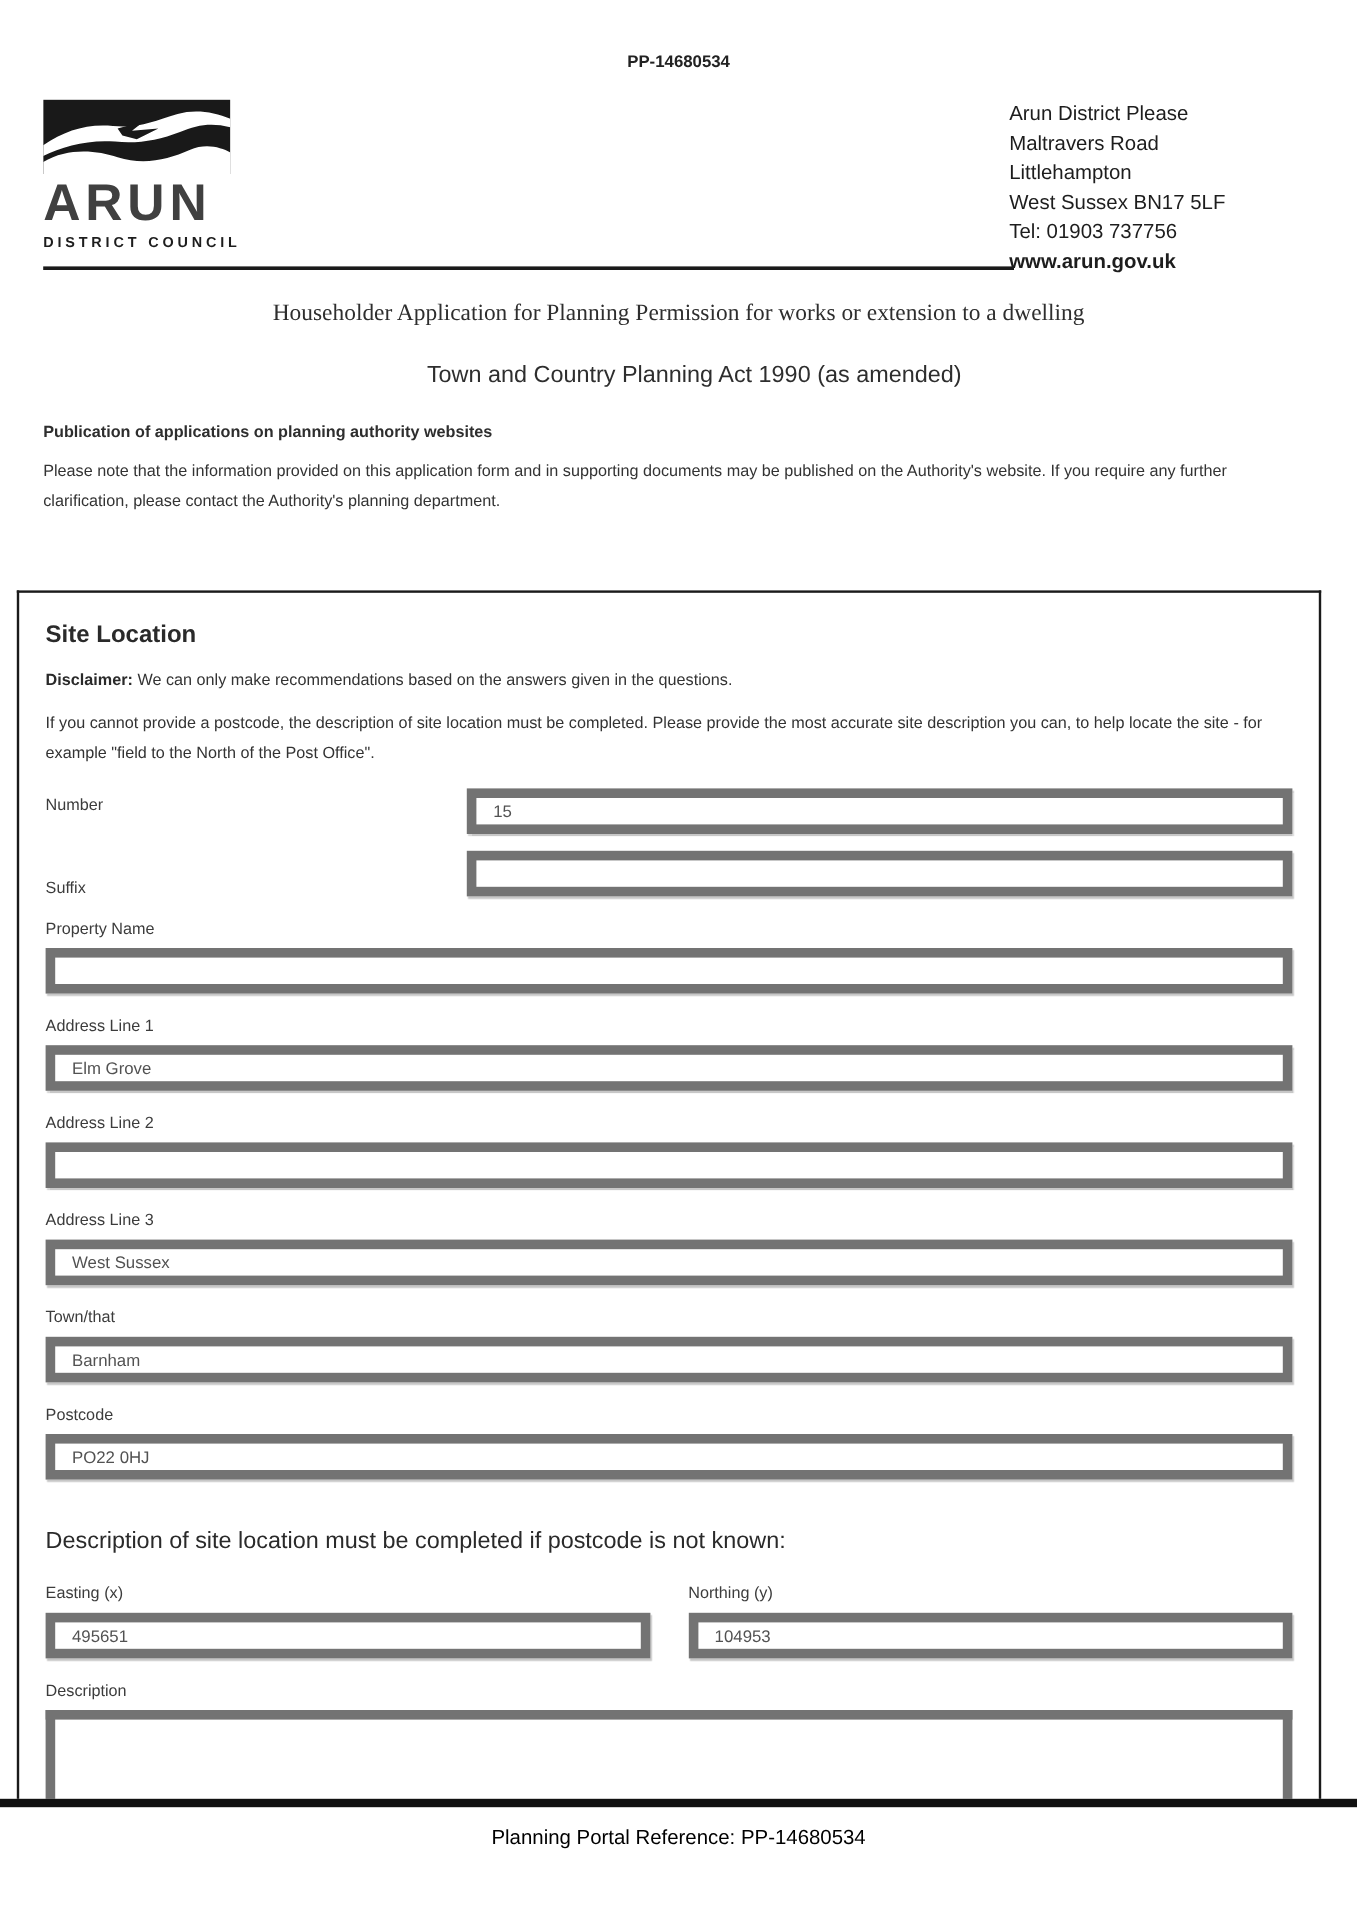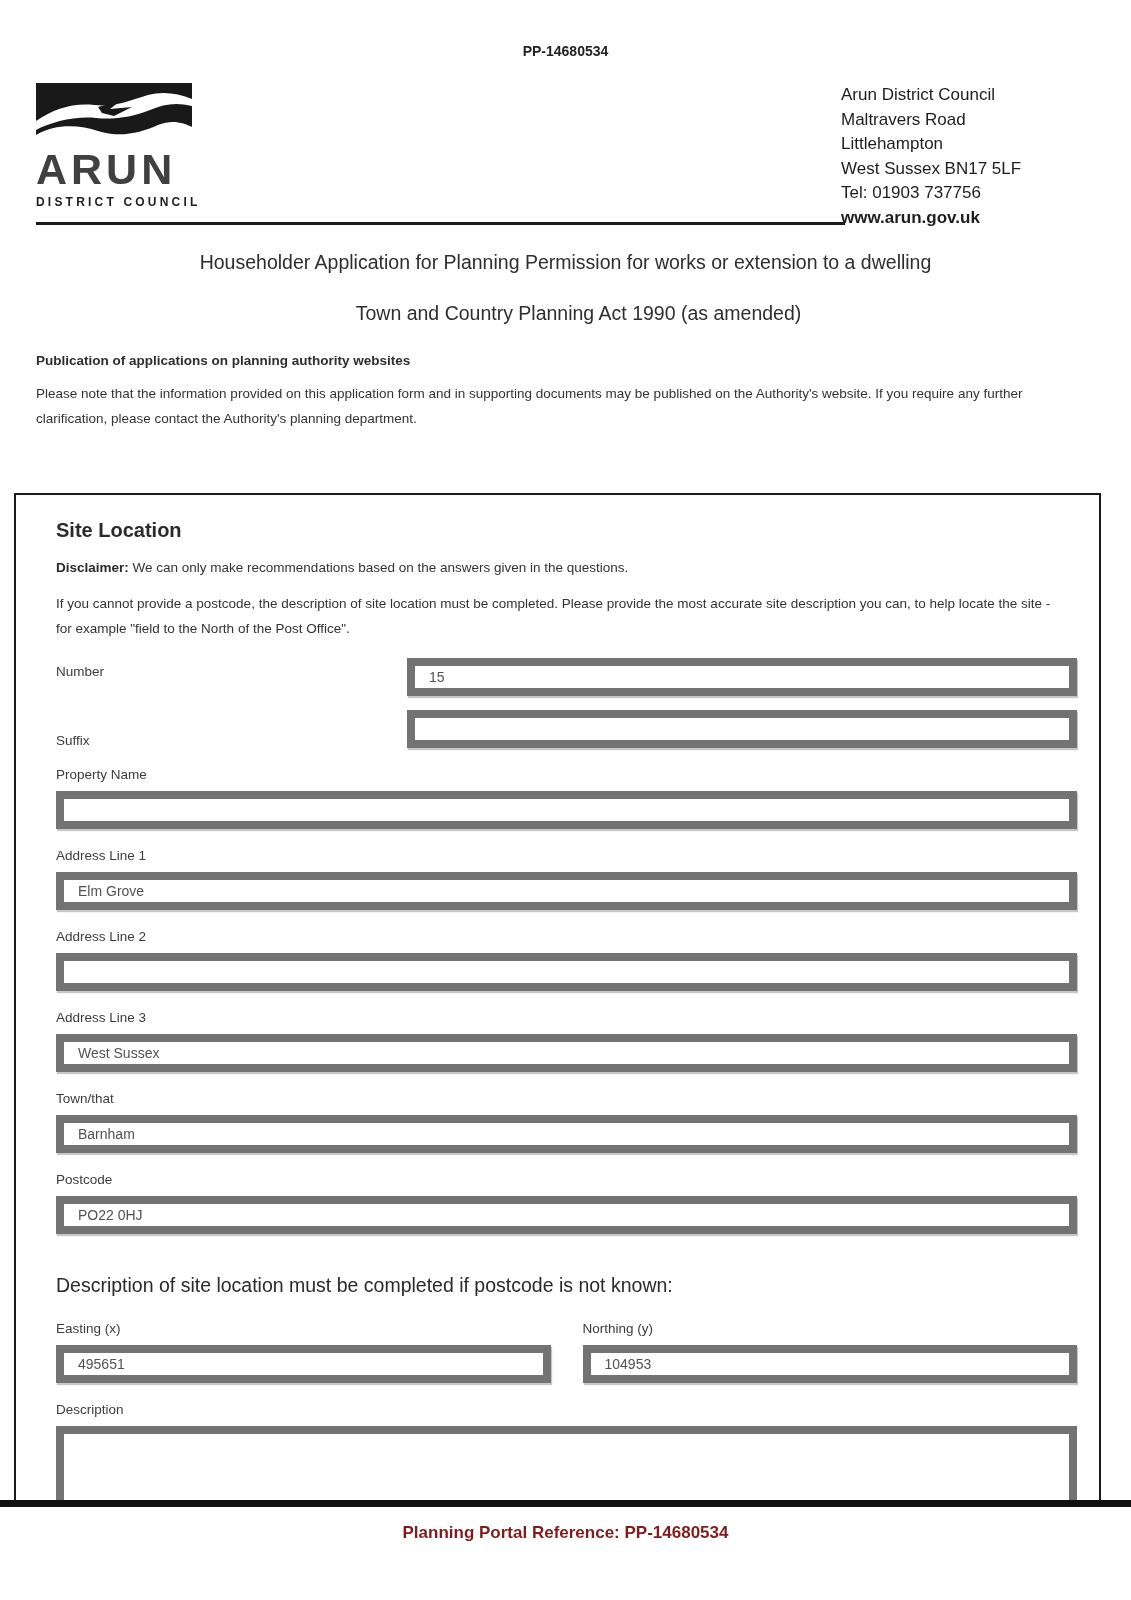--- a/index.html
+++ b/index.html
@@ -57,20 +57,21 @@
     width: 809px;
     height: 3px;
     background: #1a1a1a;
     margin: -8px 0 0 36px;
   }
   .doc-title {
     margin-top: 26px;
     text-align: center;
     font-size: 19.5px;
     color: #2e2e2e;
+    font-family: Liberation Serif, serif;
   }
   .doc-subtitle {
     margin-top: 28px;
     text-align: center;
     font-size: 19.5px;
     color: #2e2e2e;
     padding-left: 26px;
   }
   .pub-heading {
     margin: 28px 36px 0 36px;
@@ -81,21 +82,21 @@
   .pub-text {
     margin: 14px 37px 0 36px;
     font-size: 13.5px;
     line-height: 24.5px;
     color: #333333;
   }
   .section-box {
     margin: 62px 30px 0 14px;
     border: 2px solid #1a1a1a;
     border-bottom: none;
-    padding: 24px 22px 0 40px;
+    padding: 24px 22px 0 22px;
   }
   .section-heading {
     margin: 0;
     font-size: 20px;
     font-weight: bold;
     color: #2a2a2a;
   }
   .disclaimer {
     margin: 18px 0 0 0;
     font-size: 13.5px;
@@ -165,42 +166,41 @@
   }
   .page-cut-line {
     width: 1131px;
     height: 7px;
     background: #111111;
   }
   .footer-ref {
     margin-top: 16px;
     text-align: center;
     font-size: 17px;
-    color: #7f1d1d;
-    font-weight: bold;
+    color: #000000;
   }
 </style>
 </head>
 <body>
 
 <div class="top-ref">PP-14680534</div>
 
 <div class="header">
   <div class="logo-block">
     <svg class="logo-art" viewBox="0 0 156 62" xmlns="http://www.w3.org/2000/svg">
       <rect x="0" y="0" width="156" height="62" fill="#191919"></rect>
       <path d="M0,38 C18,26 36,20 58,22 C80,24 92,18 112,12 C126,8 142,10 156,16 L156,23 C140,19 128,21 114,27 C96,34 78,37 60,35 C38,33 16,39 0,47 Z" fill="#ffffff"></path>
       <path d="M62,24 L84,18 L74,26 L96,24 L78,33 L66,30 Z" fill="#191919"></path>
       <path d="M0,52 C20,40 44,42 62,48 C84,55 104,50 122,42 C136,36 148,40 156,44 L156,62 L0,62 Z" fill="#ffffff"></path>
     </svg>
     <div class="logo-word">ARUN</div>
     <div class="logo-sub">DISTRICT COUNCIL</div>
   </div>
   <div class="council-block">
-    <div>Arun District Council</div>
+    <div>Arun District Please</div>
     <div>Maltravers Road</div>
     <div>Littlehampton</div>
     <div>West Sussex BN17 5LF</div>
     <div>Tel: 01903 737756</div>
     <div class="council-website">www.arun.gov.uk</div>
   </div>
 </div>
 
 <div class="rule"></div>
 

